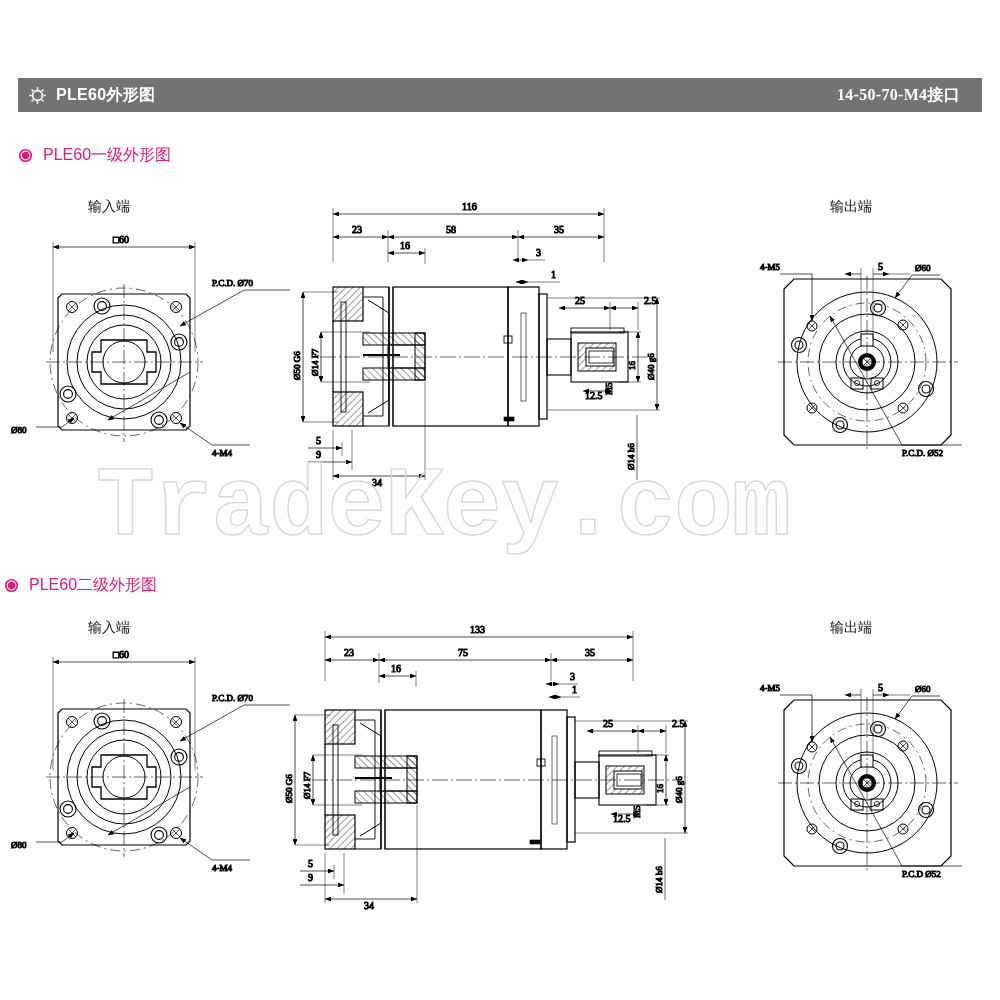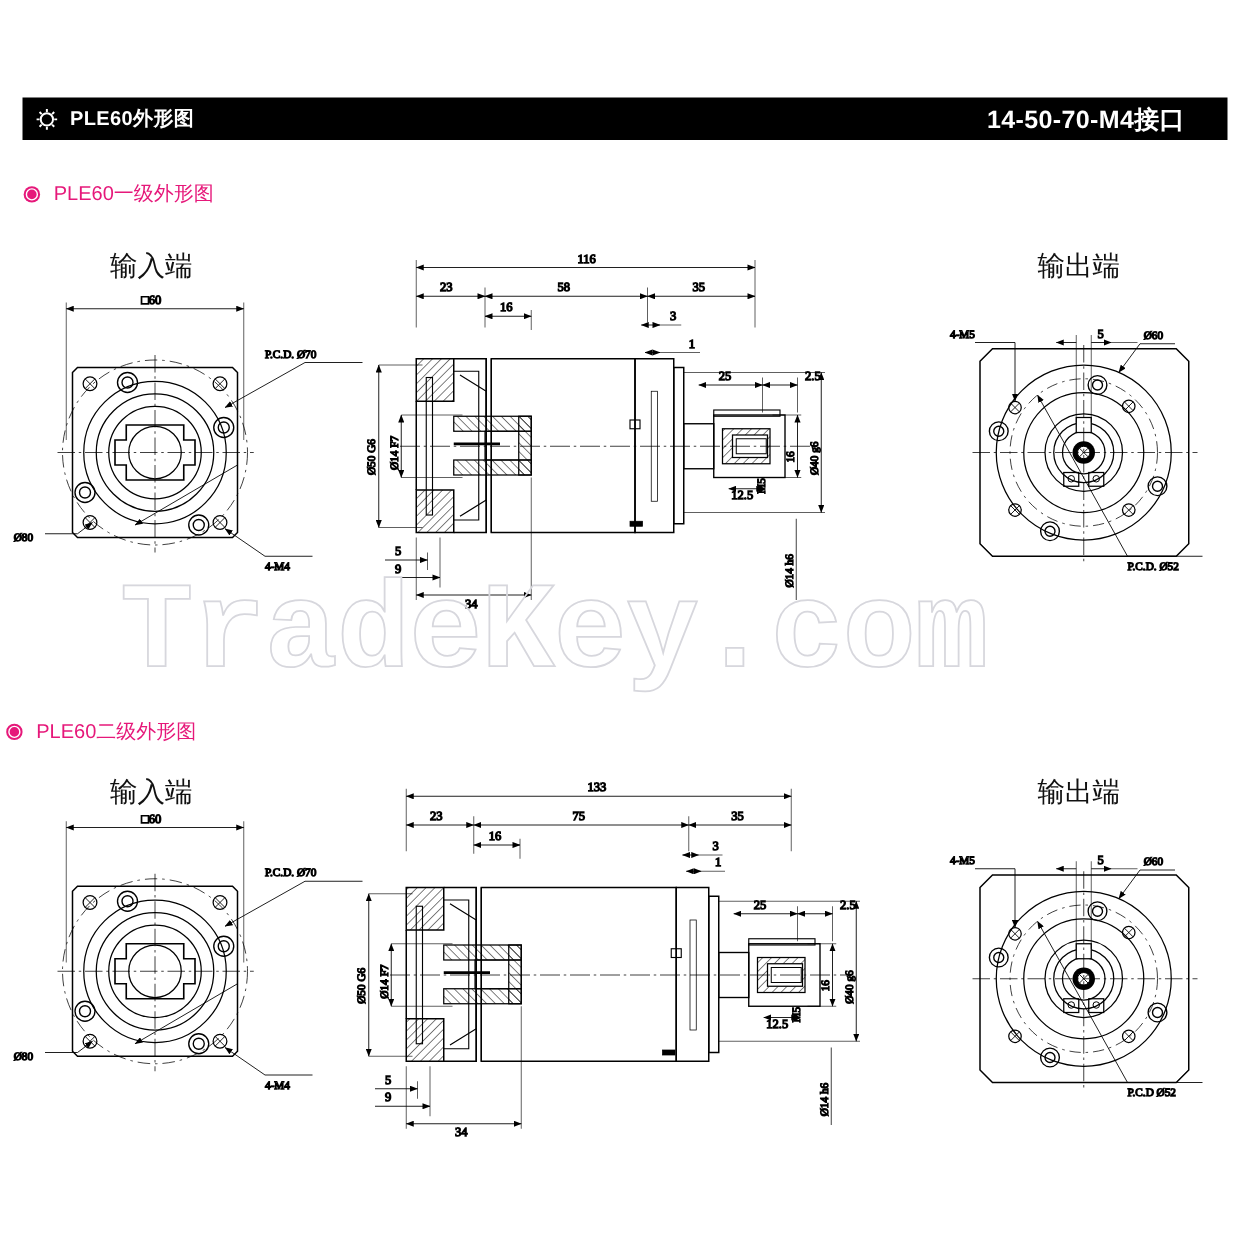--- a/index.html
+++ b/index.html
@@ -1,40 +1,40 @@
 <!DOCTYPE html>
 <html><head>
 <meta charset="utf-8">
 <style>
   html,body{margin:0;padding:0;background:#fff;}
   body{width:1000px;height:1000px;position:relative;overflow:hidden;
        font-family:"Liberation Sans",sans-serif;color:#000;}
 
   
   .title-bar{position:absolute;left:18px;top:78px;width:964px;height:34px;
-             background:#000000;display:flex;align-items:center;}
+             background:#737373;display:flex;align-items:center;}
   .title-bar .tb-left{display:flex;align-items:center;padding-left:10px;}
   .gear-icon{width:19px;height:19px;display:block;}
   .tb-title{color:#fff;font-size:16px;font-weight:bold;margin-left:9px;letter-spacing:.3px;}
-  .tb-right{margin-left:auto;padding-right:34px;color:#fff;font-size:20px;font-weight:bold;letter-spacing:.3px;}
+  .tb-right{margin-left:auto;padding-right:22px;color:#fff;font-size:16px;font-weight:bold;letter-spacing:.3px;font-family:Liberation Serif, serif;}
 
   
   .section-head{position:absolute;display:flex;align-items:center;}
   .sh1{left:18px;top:145px;}
   .sh2{left:4px;top:575px;}
   .ring-icon{width:15px;height:15px;display:block;}
   .sh-label{color:#E6187A;font-size:16px;font-weight:normal;margin-left:10px;}
 
   
   .draw{position:absolute;left:0;width:1000px;}
   .d1{top:180px;height:370px;}
   .d2{top:605px;height:350px;}
   .draw svg{display:block;width:1000px;}
 
-  .view-label{position:absolute;font-family:"Liberation Serif",serif;font-size:22px;color:#111;}
+  .view-label{position:absolute;font-family:"Liberation Serif",serif;font-size:14px;color:#111;}
 
   
   .watermark{position:absolute;left:96px;top:452px;width:830px;
              font-family:Liberation Mono, monospace;font-size:98px;font-weight:bold;
              color:transparent;-webkit-text-stroke:1.4px #d7d7dd;
              letter-spacing:-1px;white-space:nowrap;pointer-events:none;user-select:none;}
 </style>
 </head>
 <body>
 

